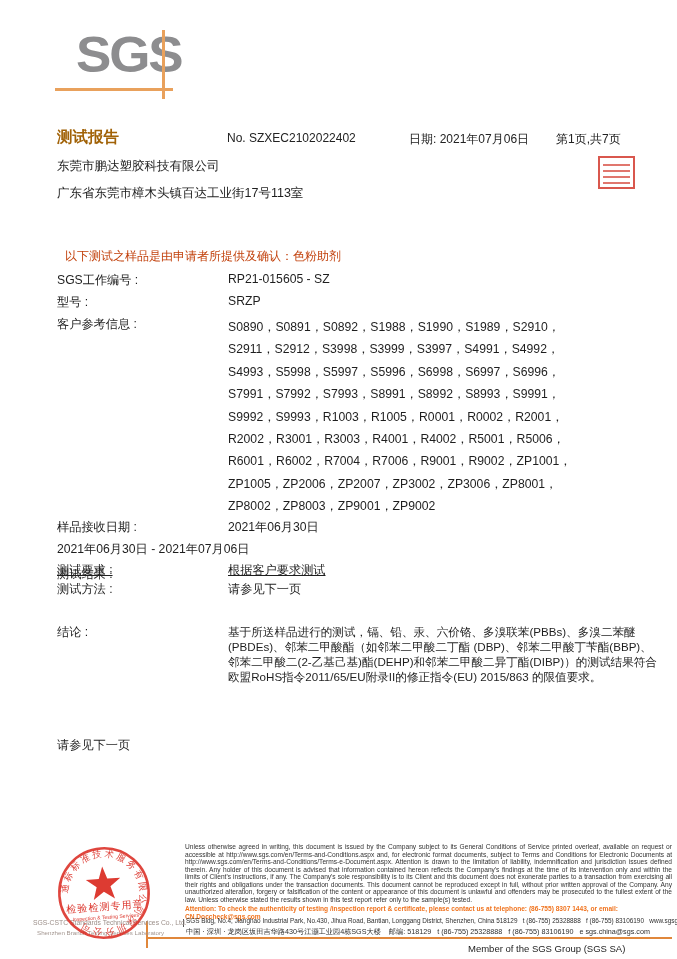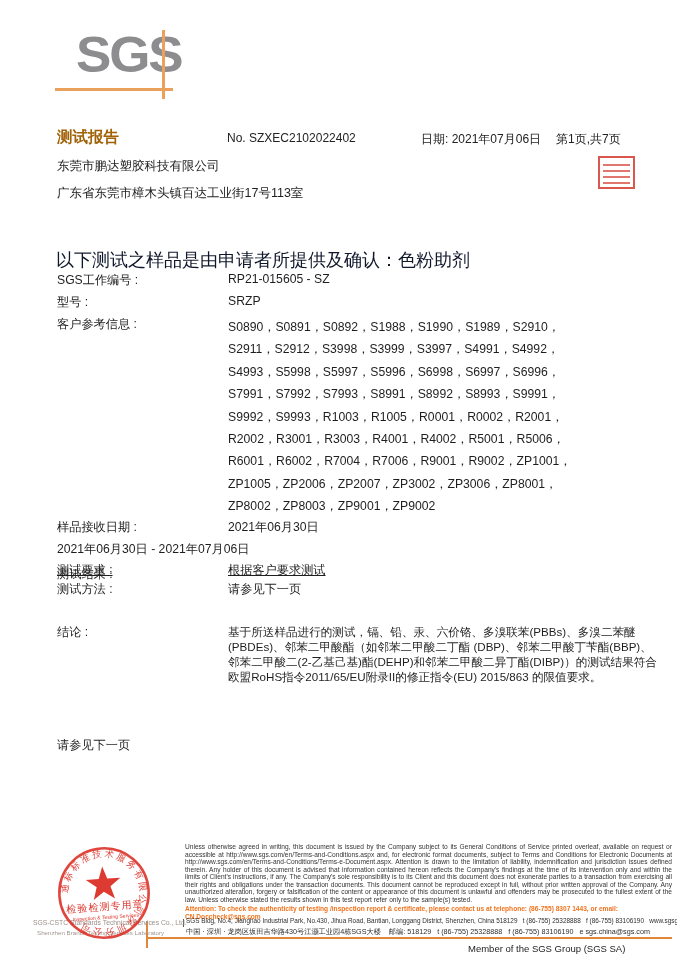--- a/index.html
+++ b/index.html
@@ -9,30 +9,30 @@
     color:#222;position:relative;overflow:hidden;
   }
   .abs{position:absolute;}
   
   .logo-text{left:76px;top:30px;font-size:50px;line-height:1;font-weight:800;
     color:#8d8d8f;letter-spacing:-2px;transform:scaleX(1.06);transform-origin:left;}
   .logo-underline{left:55px;top:88px;width:118px;height:3px;background:#e9a15c;}
   .logo-vline{left:162px;top:30px;width:3px;height:69px;background:#e9a15c;}
   .doc-title{left:57px;top:127px;font-size:15.5px;font-weight:bold;color:#a16207;}
   .report-no{left:227px;top:131px;font-size:12px;}
-  .report-date{left:421px;top:131px;font-size:12px;}
+  .report-date{left:409px;top:131px;font-size:12px;}
   .page-info{left:556px;top:131px;font-size:12px;}
   
   .seal-mark{left:598px;top:156px;width:33px;height:29px;border:2px solid rgba(208,45,32,.8);}
   .seal-mark-inner{position:absolute;inset:3px;
     background:repeating-linear-gradient(0deg,rgba(208,45,32,.65) 0 2px,transparent 2px 6px);}
   
   .applicant-name{left:57px;top:158px;font-size:12.5px;color:#1e1e1e;}
   .applicant-address{left:57px;top:185px;font-size:12.5px;color:#1e1e1e;}
-  .sample-statement{left:56px;top:248px;font-size:18px;color:#0f172a;}
+  .sample-statement{left:65px;top:248px;font-size:12px;color:#c2410c;}
   
   .row{left:57px;width:600px;display:flex;align-items:flex-start;font-size:12.2px;color:#1e1e1e;}
   .row .lbl{width:171px;flex:0 0 171px;}
   .row .val{flex:1;}
   .r-job{top:272px;} .r-model{top:294px;} .r-ref{top:316px;}
   .r-recv{top:519px;} .r-period{top:541px;} .r-req{top:562px;text-decoration:underline;}
   .r-method{top:581px;} .r-result{top:566px;flex-direction:column;} .r-concl{top:624px;}
   .val-multiline{white-space:pre-line;line-height:22.4px;}
   .val-concl{width:420px;flex:0 0 420px;font-size:11.6px;line-height:15px;}
   

